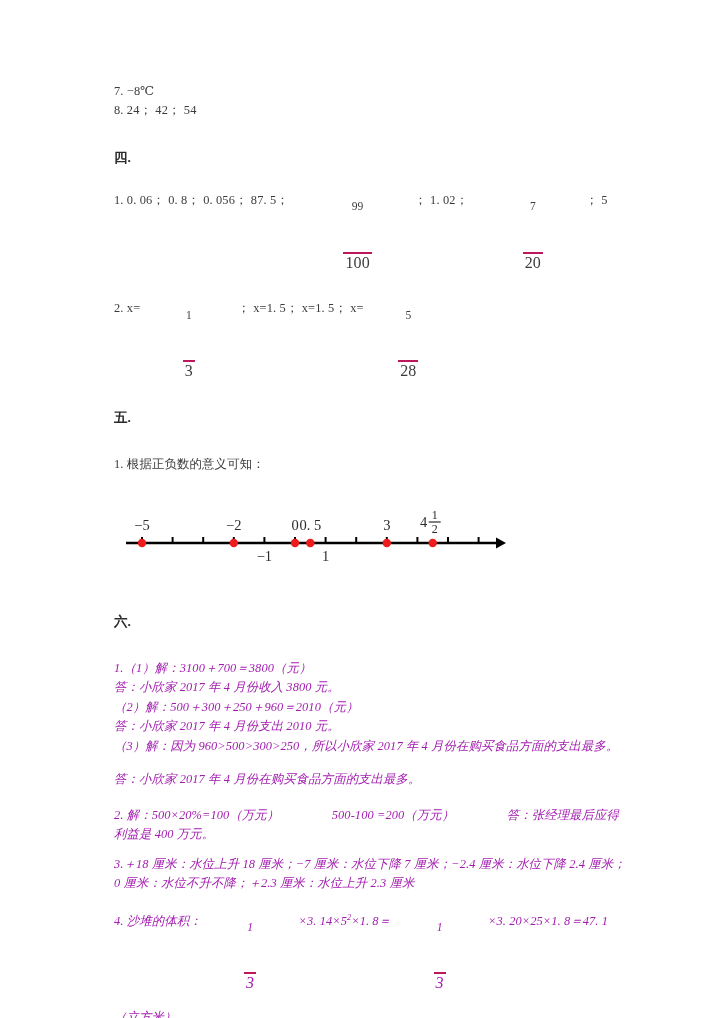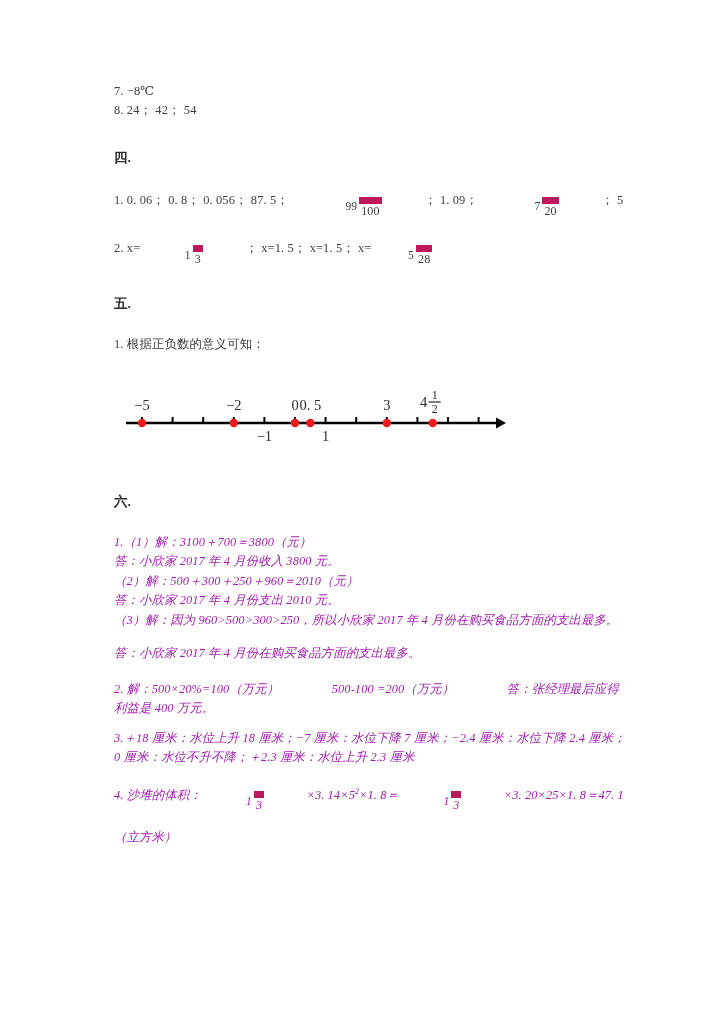--- a/index.html
+++ b/index.html
@@ -46,44 +46,46 @@
   .sec-head {
     font-size: 13.5px;
     font-weight: bold;
     color: #2b2b2b;
     line-height: 19px;
   }
 
   
   .mt-28 { margin-top: 28px; }
   .mt-24 { margin-top: 24px; }
-  .mt-22 { margin-top: 22px; }
+  .mt-22 { margin-top: 28px; }
   .mt-18 { }
   .mt-16 { margin-top: 16px; }
   .mt-14 { margin-top: 14px; }
   .mt-10 { margin-top: 10px; }
 
   
   .frac {
     display: inline-flex;
+    flex-direction: column;
     align-items: center;
     justify-content: center;
     vertical-align: -0.52em;
     margin: 0 2px;
     line-height: 1;
+    gap: 38px;
   }
   .frac .num {
     font-size: 11.5px;
     padding: 0 2px 1px 2px;
     line-height: 1.05;
   }
   .frac .den {
-    font-size: 12px;
+    font-size: 16px;
     padding: 1px 2px 0 2px;
-    border-top: 7px solid #be185d;
+    border-top: 2px solid #be185d;
     line-height: 1.05;
   }
 
   .gap-sm { display: inline-block; width: 26px; }
   .gap-md { display: inline-block; width: 34px; }
   .gap-lg { display: inline-block; width: 46px; }
 
   sup.sq { font-size: 8px; vertical-align: super; }
 
   
@@ -111,21 +113,21 @@
     <div class="sec-head mt-28">四.</div>
 
     <div class="line mt-24">
       <span>1. 0. 06； 0. 8； 0. 056； 87. 5；</span>
       <span class="gap-lg"></span>
       <span class="frac">
         <span class="num">99</span>
         <span class="den">100</span>
       </span>
       <span class="gap-md"></span>
-      <span>； 1. 09；</span>
+      <span>； 1. 02；</span>
       <span class="gap-lg"></span>
       <span class="frac">
         <span class="num">7</span>
         <span class="den">20</span>
       </span>
       <span class="gap-md"></span>
       <span>； 5</span>
     </div>
 
     <div class="line mt-22">

